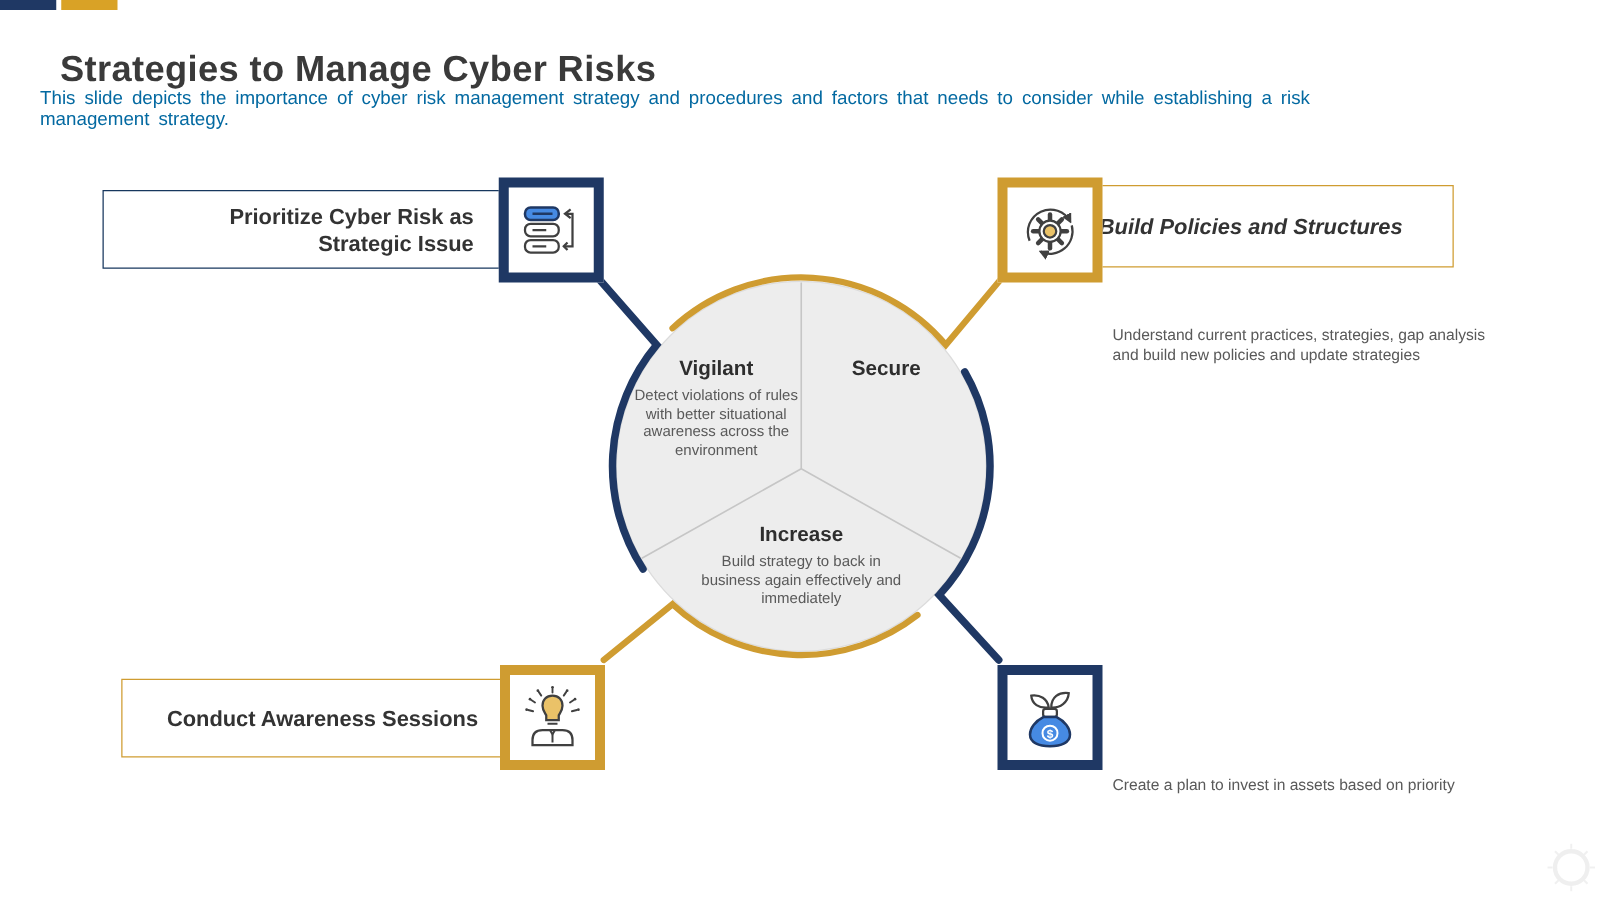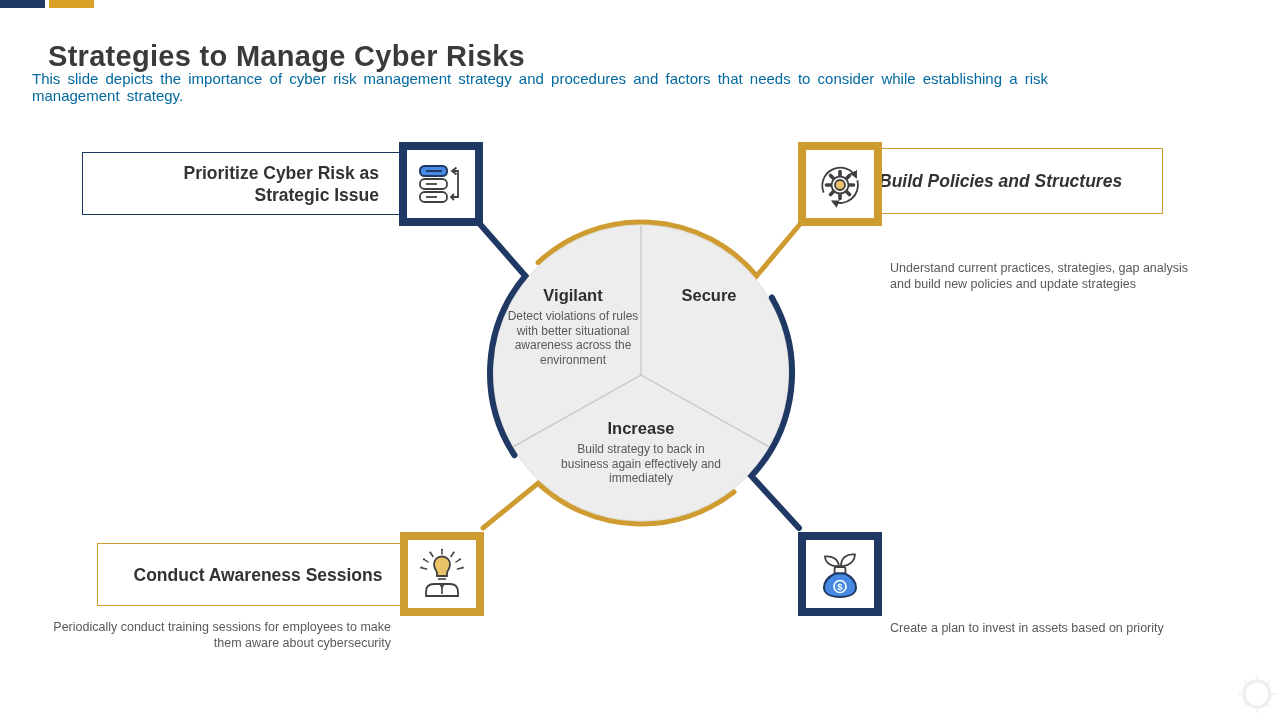--- a/index.html
+++ b/index.html
@@ -177,21 +177,20 @@
       <path d="M25,18 C24,11 18,7.5 11,8.5 C11.5,15 17,19 25,18 Z" fill="#fff" stroke="#404040" stroke-width="1.8"></path>
       <path d="M27,18 C27,9.5 33,5.5 41,6.5 C40.5,14 34,18.5 27,18 Z" fill="#fff" stroke="#404040" stroke-width="1.8"></path>
       <rect x="20.5" y="19" width="11" height="6.5" rx="2" fill="#fff" stroke="#404040" stroke-width="1.8"></rect>
       <path d="M21,25.5 C14,29 10,34.5 10,39.5 C10,46 17,49 26,49 C35,49 42,46 42,39.5 C42,34.5 38,29 31,25.5 Z" fill="#468ae3" stroke="#1f3864" stroke-width="2"></path>
       <circle cx="26" cy="38.5" r="6" fill="none" stroke="#ffffff" stroke-width="1.6"></circle>
       <text x="26" y="42" font-size="9.5" font-weight="bold" fill="#ffffff" text-anchor="middle">$</text>
     </svg>
   </div>
 
   <p class="desc d-tr">Understand current practices, strategies, gap analysis and build new policies and update strategies</p>
-  <p class="desc d-bl">Periodically conduct training sessions for employees to make them aware about cybersecurity</p>
   <p class="desc d-br">Create a plan to invest in assets based on priority</p>
 
   <svg class="watermark" width="54" height="54" viewBox="0 0 54 54">
     <circle cx="27" cy="28" r="13" fill="none" stroke="#e2e2e2" stroke-width="3.5"></circle>
     <g stroke="#e4e4e4" stroke-width="1.6">
       <line x1="27" y1="9" x2="27" y2="13"></line>
         <line x1="27" y1="43" x2="27" y2="47"></line>
       <line x1="8" y1="28" x2="12" y2="28"></line>
         <line x1="42" y1="28" x2="46" y2="28"></line>
       <line x1="14" y1="15" x2="17" y2="18"></line>

